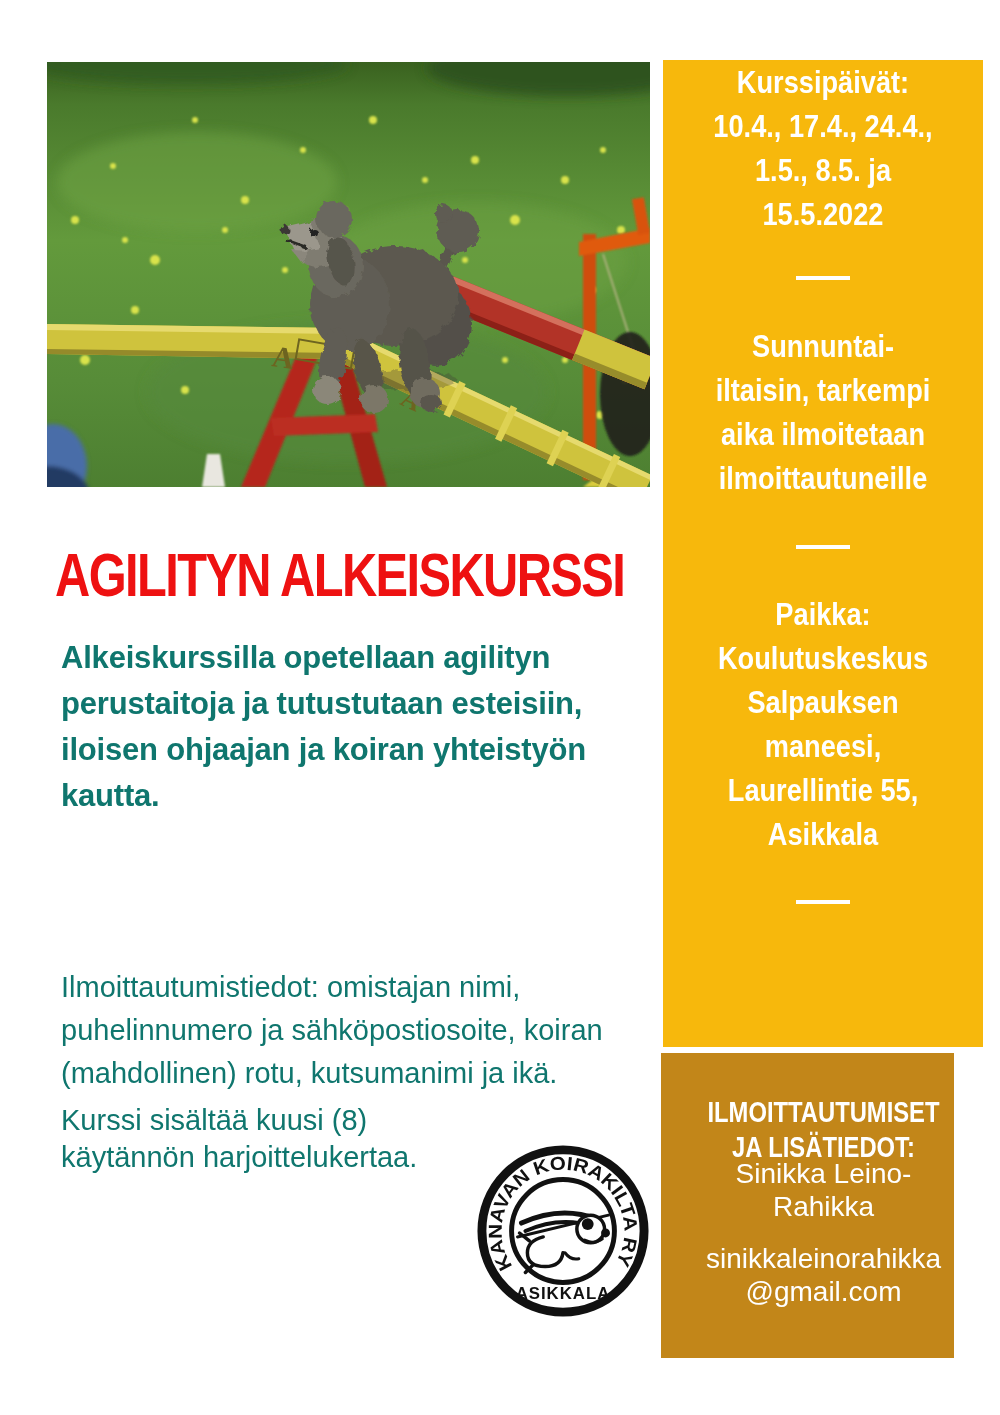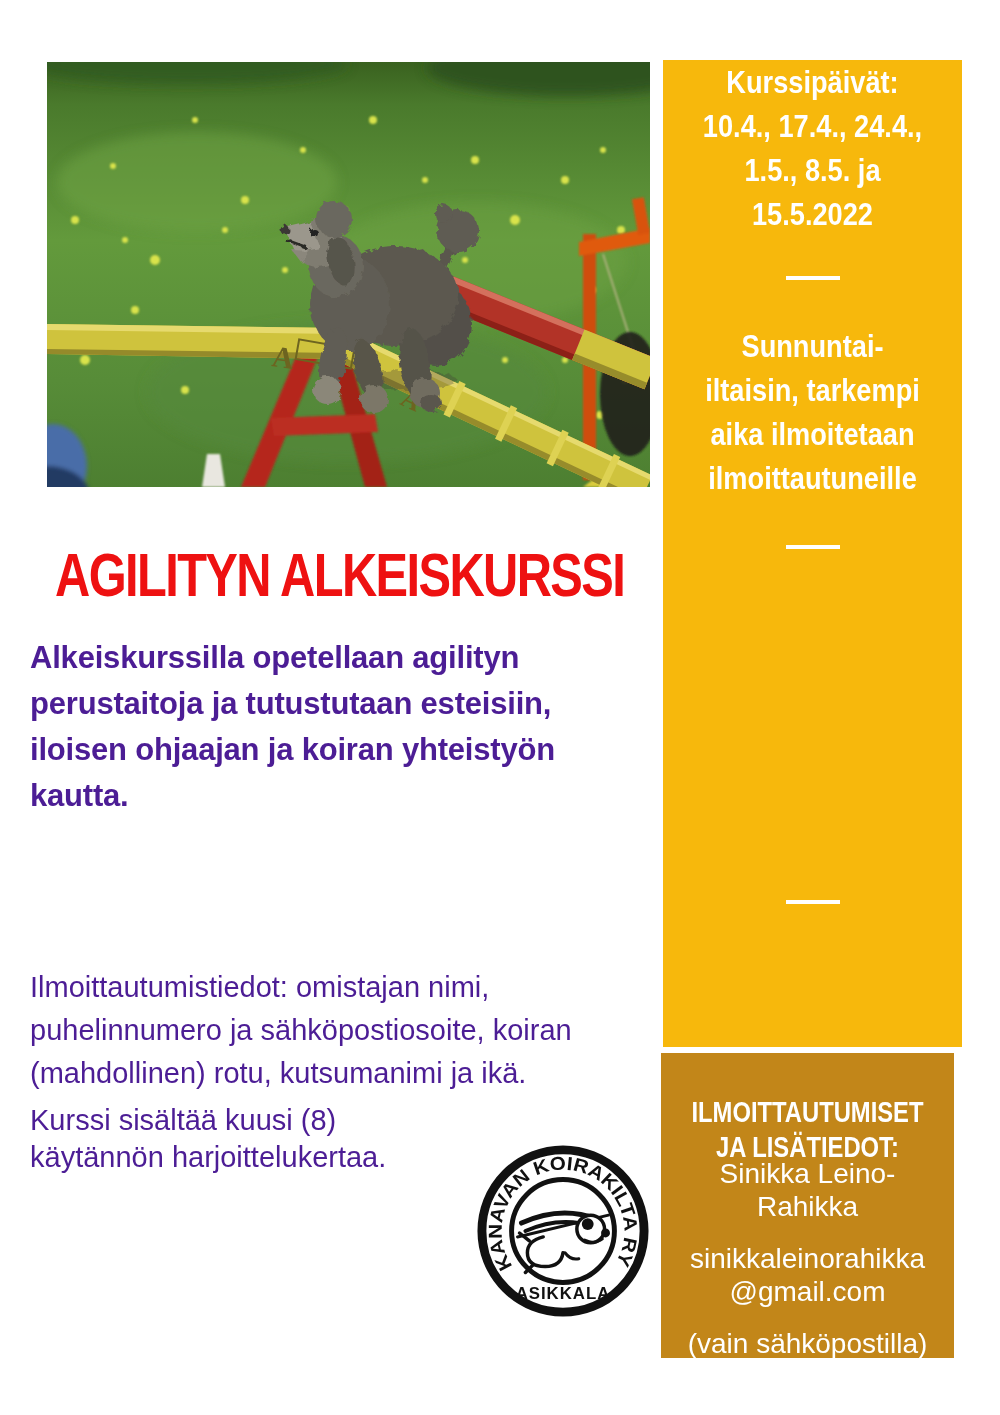--- a/index.html
+++ b/index.html
@@ -6,33 +6,33 @@
   .page{position:relative;width:1000px;height:1415px;background:#fff;overflow:hidden;
         font-family:"Liberation Sans",sans-serif;color:#1a1a1a;}
   
   .photo{position:absolute;left:47px;top:62px;width:603px;height:425px;overflow:hidden;}
   .photo svg{display:block;width:100%;height:100%;}
   
   .title{position:absolute;left:47px;top:532px;margin:8px;white-space:nowrap;}
   .title-in{display:inline-block;font-size:61px;font-weight:700;color:#EE1111;
             letter-spacing:-2px;transform:scaleX(.8);transform-origin:left top;}
   
-  .para{position:absolute;left:30px;width:615px;font-size:29px;line-height:43px;
-        white-space:pre-line;color:#4c1d95;}
+  .para{position:absolute;left:61px;width:615px;font-size:29px;line-height:43px;
+        white-space:pre-line;color:#0f766e;}
   .para.bold{font-weight:700;font-size:31px;line-height:46px;letter-spacing:-.2px;}
   .para.tight{line-height:37px;}
   
-  .ypanel{position:absolute;left:663px;top:60px;width:291px;height:987px;background:#F7B80C;padding-left:8px;}
+  .ypanel{position:absolute;left:663px;top:60px;width:320px;height:987px;background:#F7B80C;}
   .ysec{position:absolute;left:0;width:100%;text-align:center;color:#fff;
         font-weight:700;font-size:32px;line-height:44px;}
   .sc{transform:scaleX(.85);transform-origin:center top;white-space:pre-line;}
   .divider{position:absolute;left:50%;transform:translateX(-50%);width:54px;height:4px;background:#fff;}
   
   .bpanel{position:absolute;left:661px;top:1053px;width:293px;height:305px;background:#C28619;}
-  .bsec{position:absolute;left:0;width:100%;text-align:center;color:#fff;
+  .bsec{position:absolute;left:16px;width:100%;text-align:center;color:#fff;
         font-size:28px;line-height:33px;white-space:pre-line;}
   .bsec.bhead{font-weight:700;font-size:29px;line-height:35px;}
   .sc80{transform:scaleX(.82);transform-origin:center top;white-space:pre-line;}
   
   .logo{position:absolute;left:474px;top:1142px;width:178px;height:178px;}
   .logo svg{display:block;width:100%;height:100%;}
 </style>
 </head>
 <body>
 
@@ -225,28 +225,35 @@
 15.5.2022</div>
     </div>
     <div class="divider" style="top:216px"></div>
     <div class="ysec" style="top:264px">
       <div class="sc">Sunnuntai-
 iltaisin, tarkempi
 aika ilmoitetaan
 ilmoittautuneille</div>
     </div>
     <div class="divider" style="top:485px"></div>
+    <div class="ysec" style="top:532px">
+      <div class="sc">Paikka:
+Koulutuskeskus
+Salpauksen
+maneesi,
+Laurellintie 55,
+Asikkala</div>
+    </div>
     <div class="divider" style="top:840px"></div>
   </aside>
 
   <aside class="bpanel" style="background: rgb(194, 134, 25);">
     <div class="bsec bhead" style="top:7px">
       <div class="sc80">ILMOITTAUTUMISET
 JA LISÄTIEDOT:</div>
     </div>
     <div class="bsec" style="top:189px">sinikkaleinorahikka
 @gmail.com</div>
     <div class="bsec" style="top:104px">Sinikka Leino-
 Rahikka</div>
-    <div class="bsec" style="top:274px">(vain sähköpostilla)</div>
   </aside>
 
 </div>
 
 </body></html>

